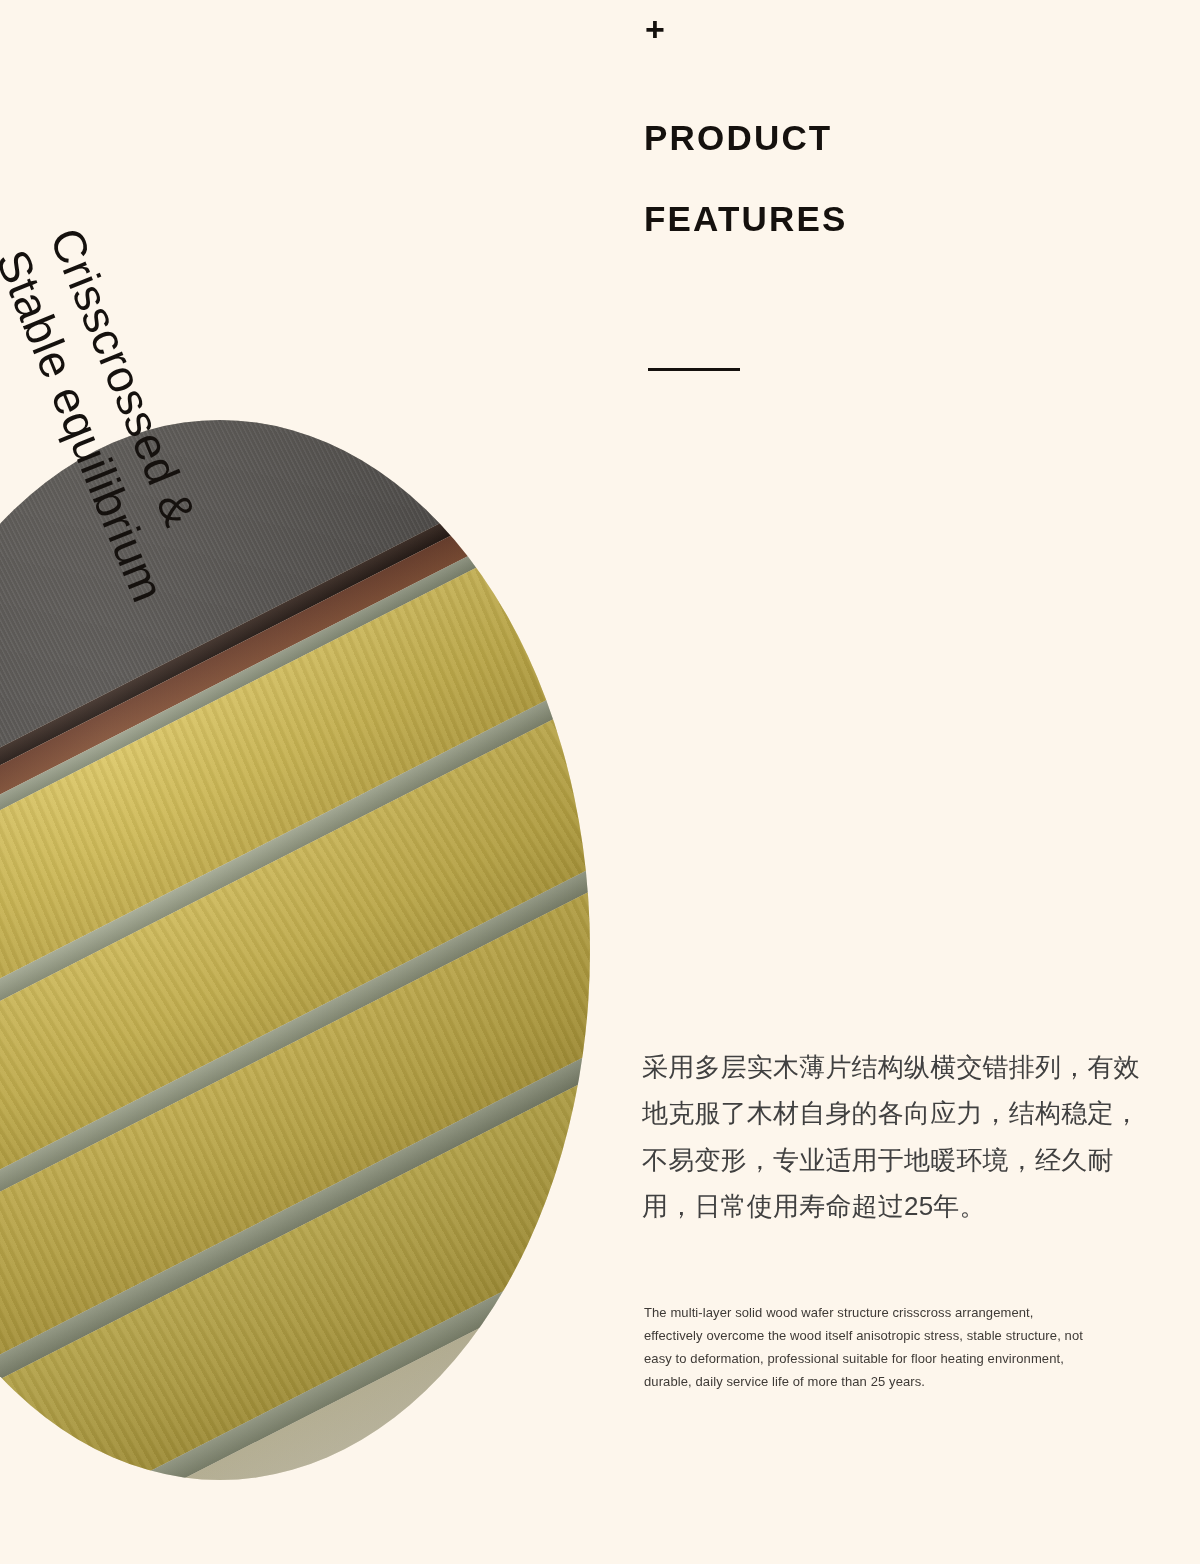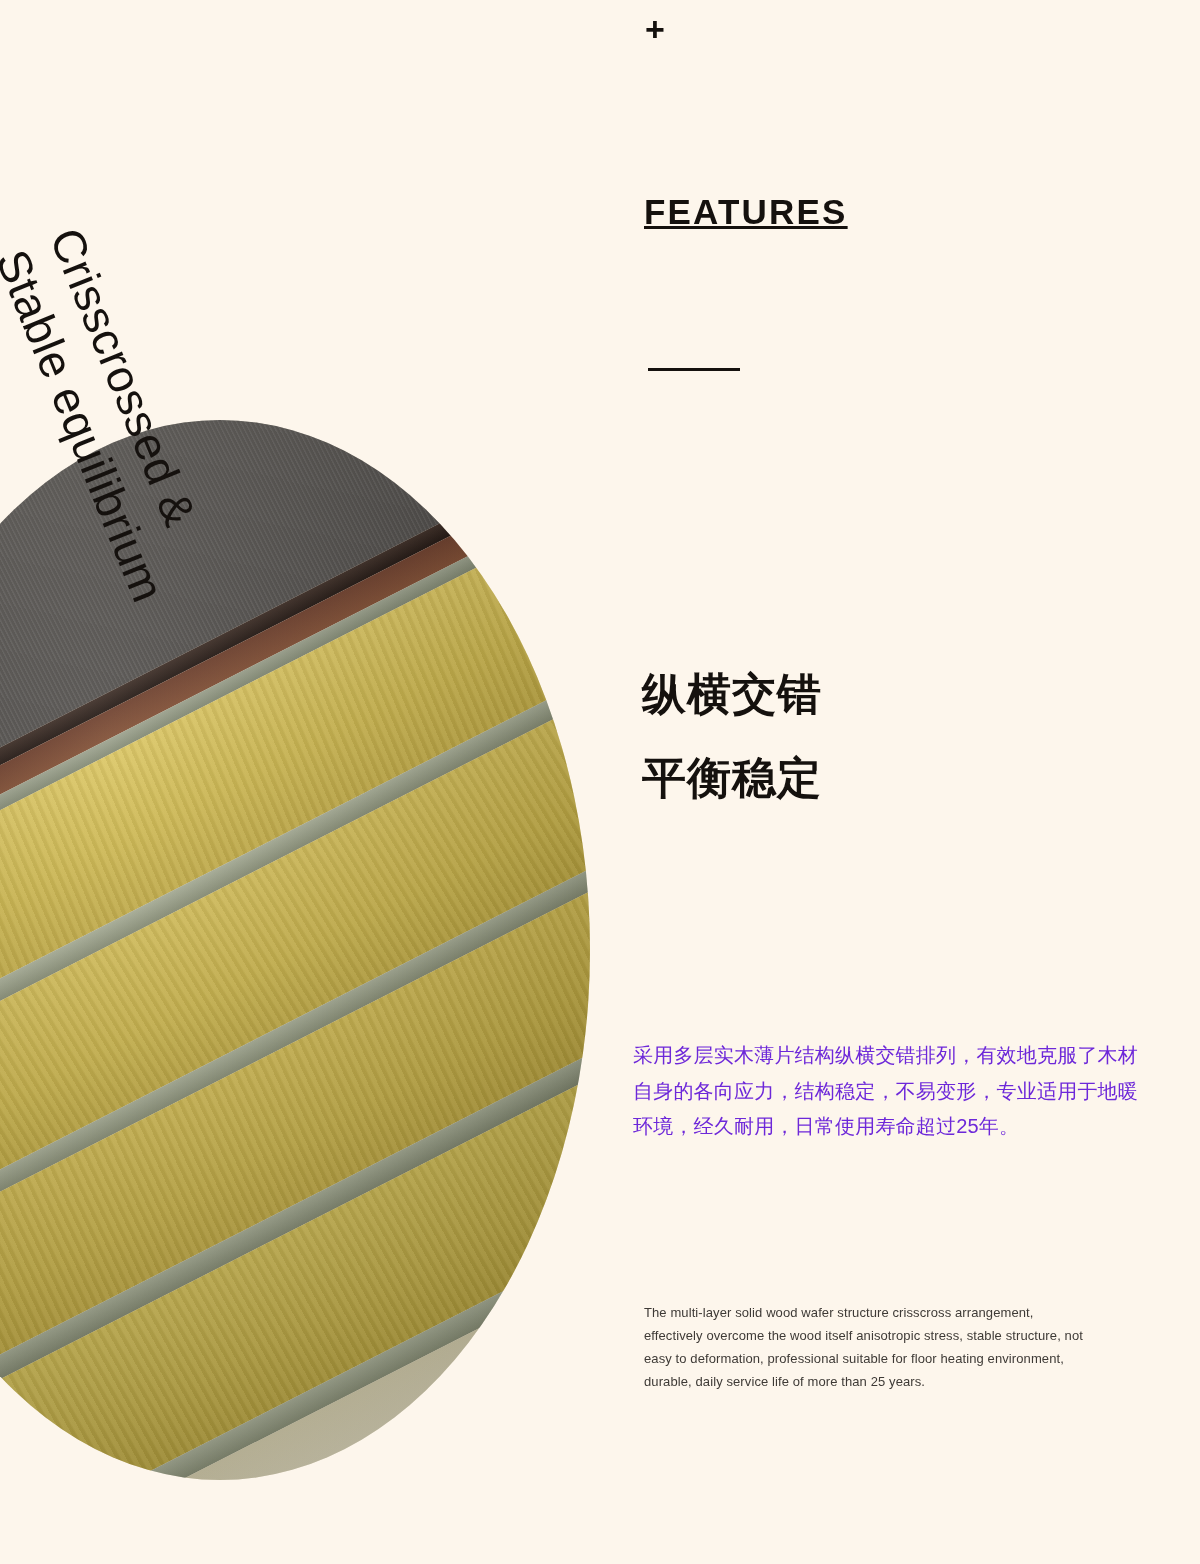--- a/index.html
+++ b/index.html
@@ -197,22 +197,21 @@
   }
   #eyebrow .ttl {
     display: block;
     font-size: 35px;
     font-weight: 700;
     letter-spacing: 2.2px;
     color: #15110e;
     line-height: 1.0;
   }
   #eyebrow .ttl.second {
-    margin-top: 74px;
-    text-decoration: underline;
+    margin-top: 46px;
   }
   #rule {
     position: absolute;
     left: 48px;
     top: 368px;
     width: 92px;
     height: 3px;
     background: #15110e;
   }
   #headline {
@@ -227,26 +226,26 @@
     font-weight: 700;
     letter-spacing: 1px;
     color: #15110e;
     line-height: 1.0;
   }
   #headline .hl.second {
     margin-top: 40px;
   }
   #body-cn {
     position: absolute;
-    left: 33px;
+    left: 42px;
     top: 1018px;
     width: 520px;
-    font-size: 20px;
+    font-size: 26px;
     line-height: 1.78;
-    color: #6d28d9;
+    color: #404040;
     letter-spacing: 0.2px;
   }
   #body-en {
     position: absolute;
     left: 44px;
     top: 1288px;
     width: 446px;
     font-size: 13px;
     line-height: 1.78;
     color: #3e3a36;
@@ -282,27 +281,24 @@
     <span class="line2">Stable equilibrium</span>
   </div>
 
 </div>
 
 <div id="right-panel">
 
   <div id="plus-mark">+</div>
 
   <div id="eyebrow">
+    <span class="ttl first">PRODUCT</span>
     <span class="ttl second">FEATURES</span>
   </div>
 
   <div id="rule"></div>
 
-  <div id="headline">
-    <span class="hl first">纵横交错</span>
-    <span class="hl second">平衡稳定</span>
-  </div>
 
   <p id="body-cn">采用多层实木薄片结构纵横交错排列，有效地克服了木材自身的各向应力，结构稳定，不易变形，专业适用于地暖环境，经久耐用，日常使用寿命超过25年。</p>
 
   <p id="body-en">The multi-layer solid wood wafer structure crisscross arrangement, effectively overcome the wood itself anisotropic stress, stable structure, not easy to deformation, professional suitable for floor heating environment, durable, daily service life of more than 25 years.</p>
 
 </div>
 
 </body></html>

